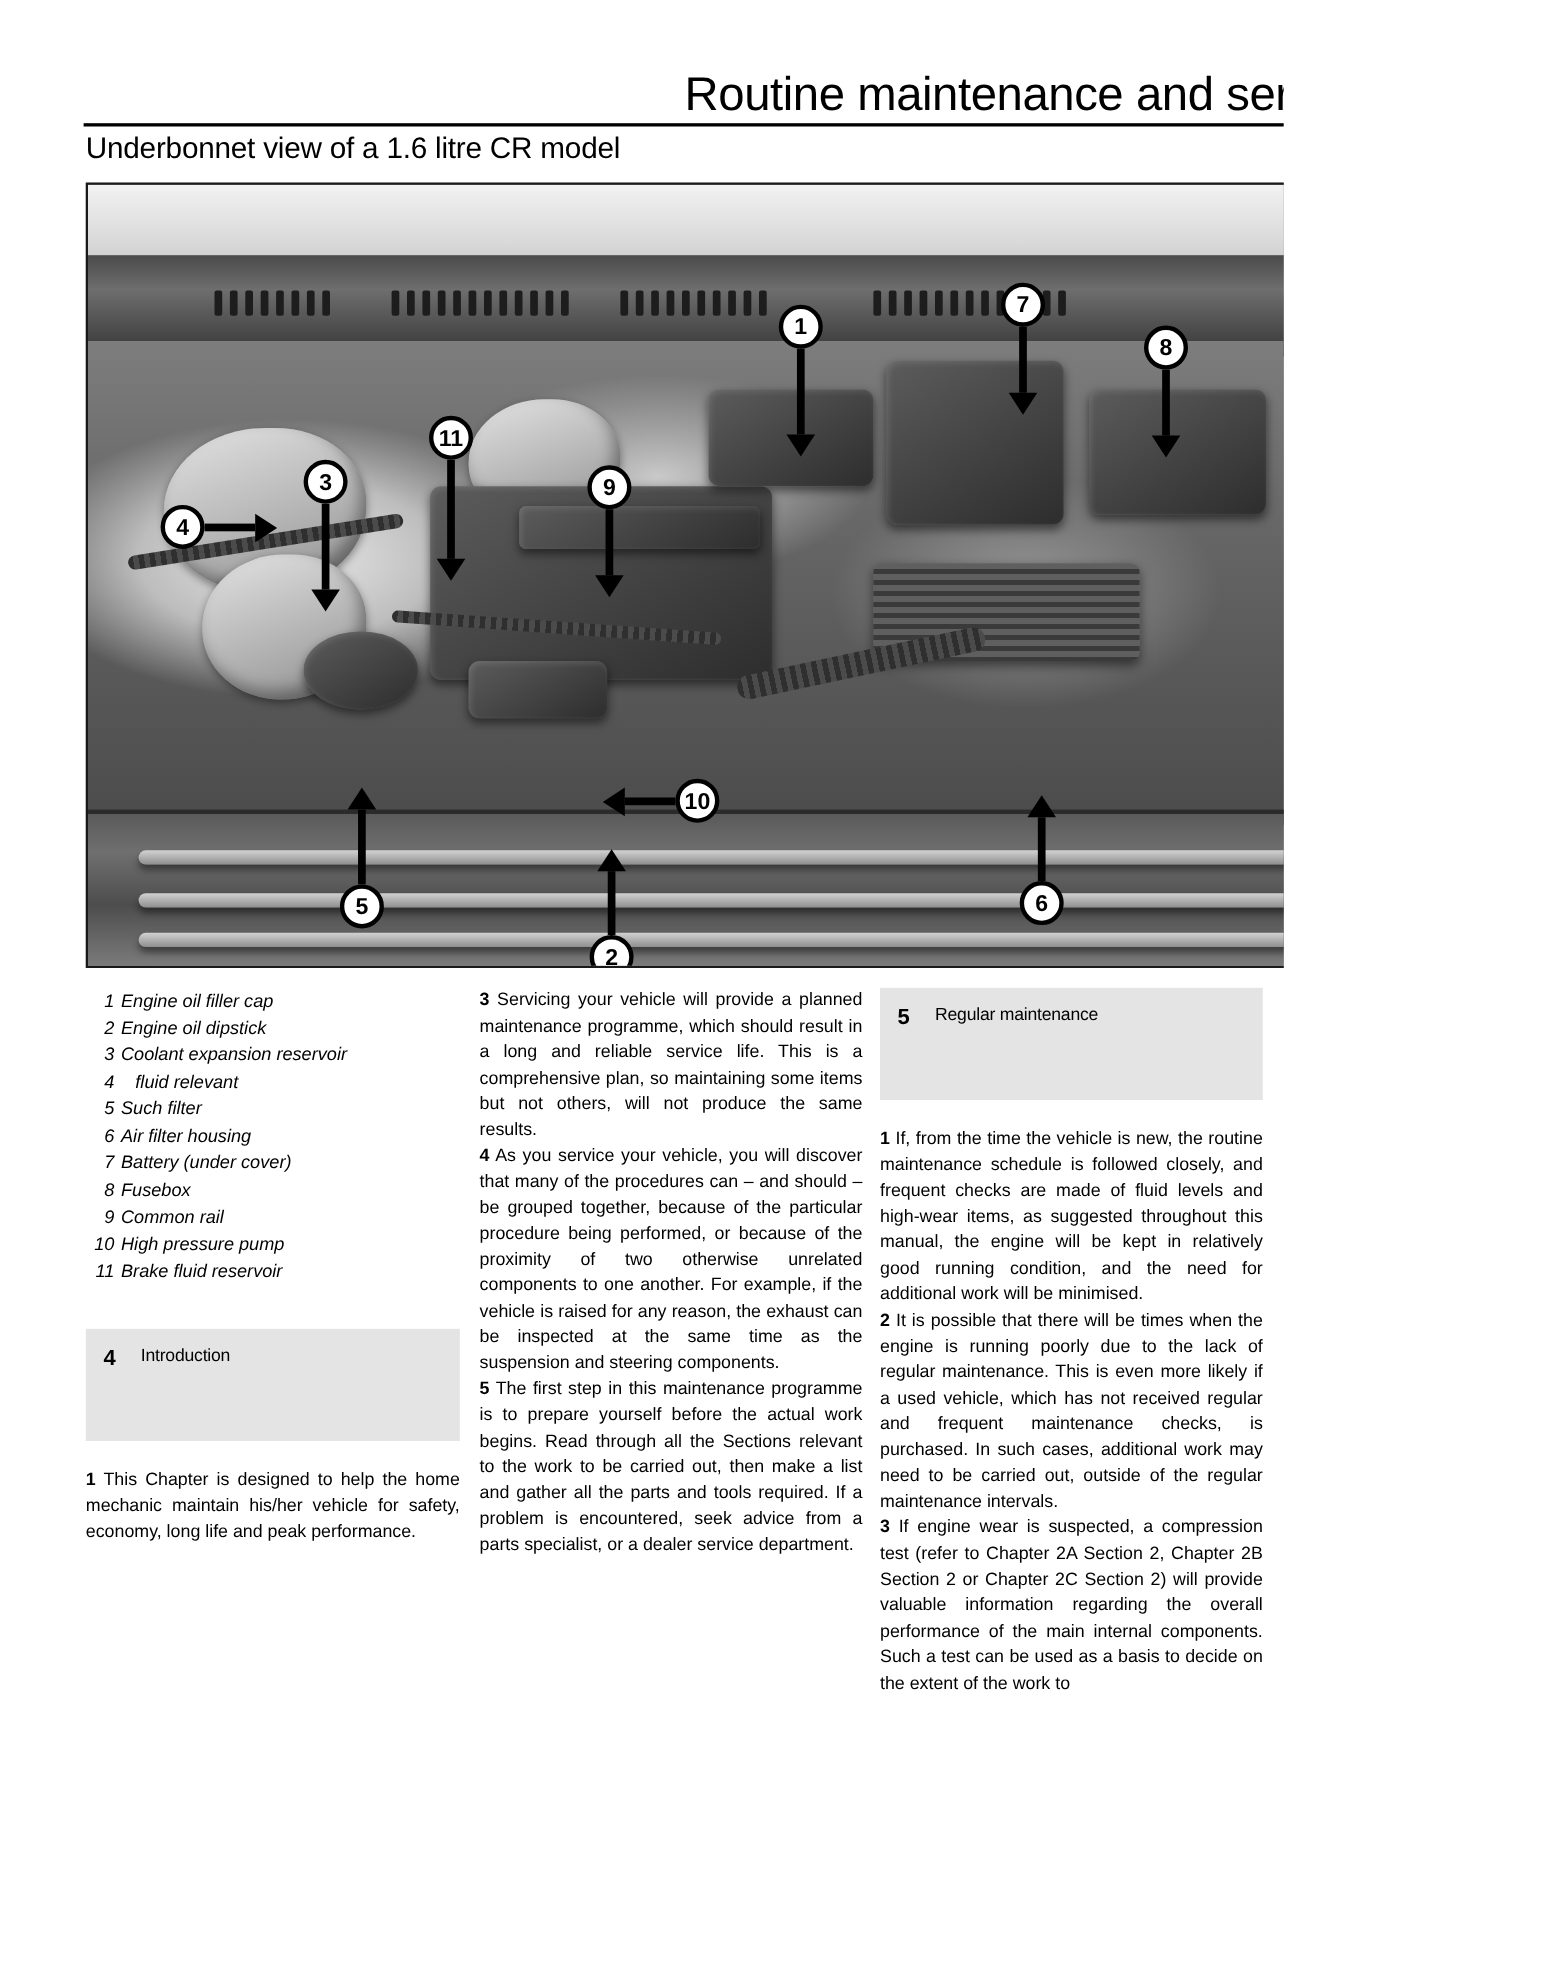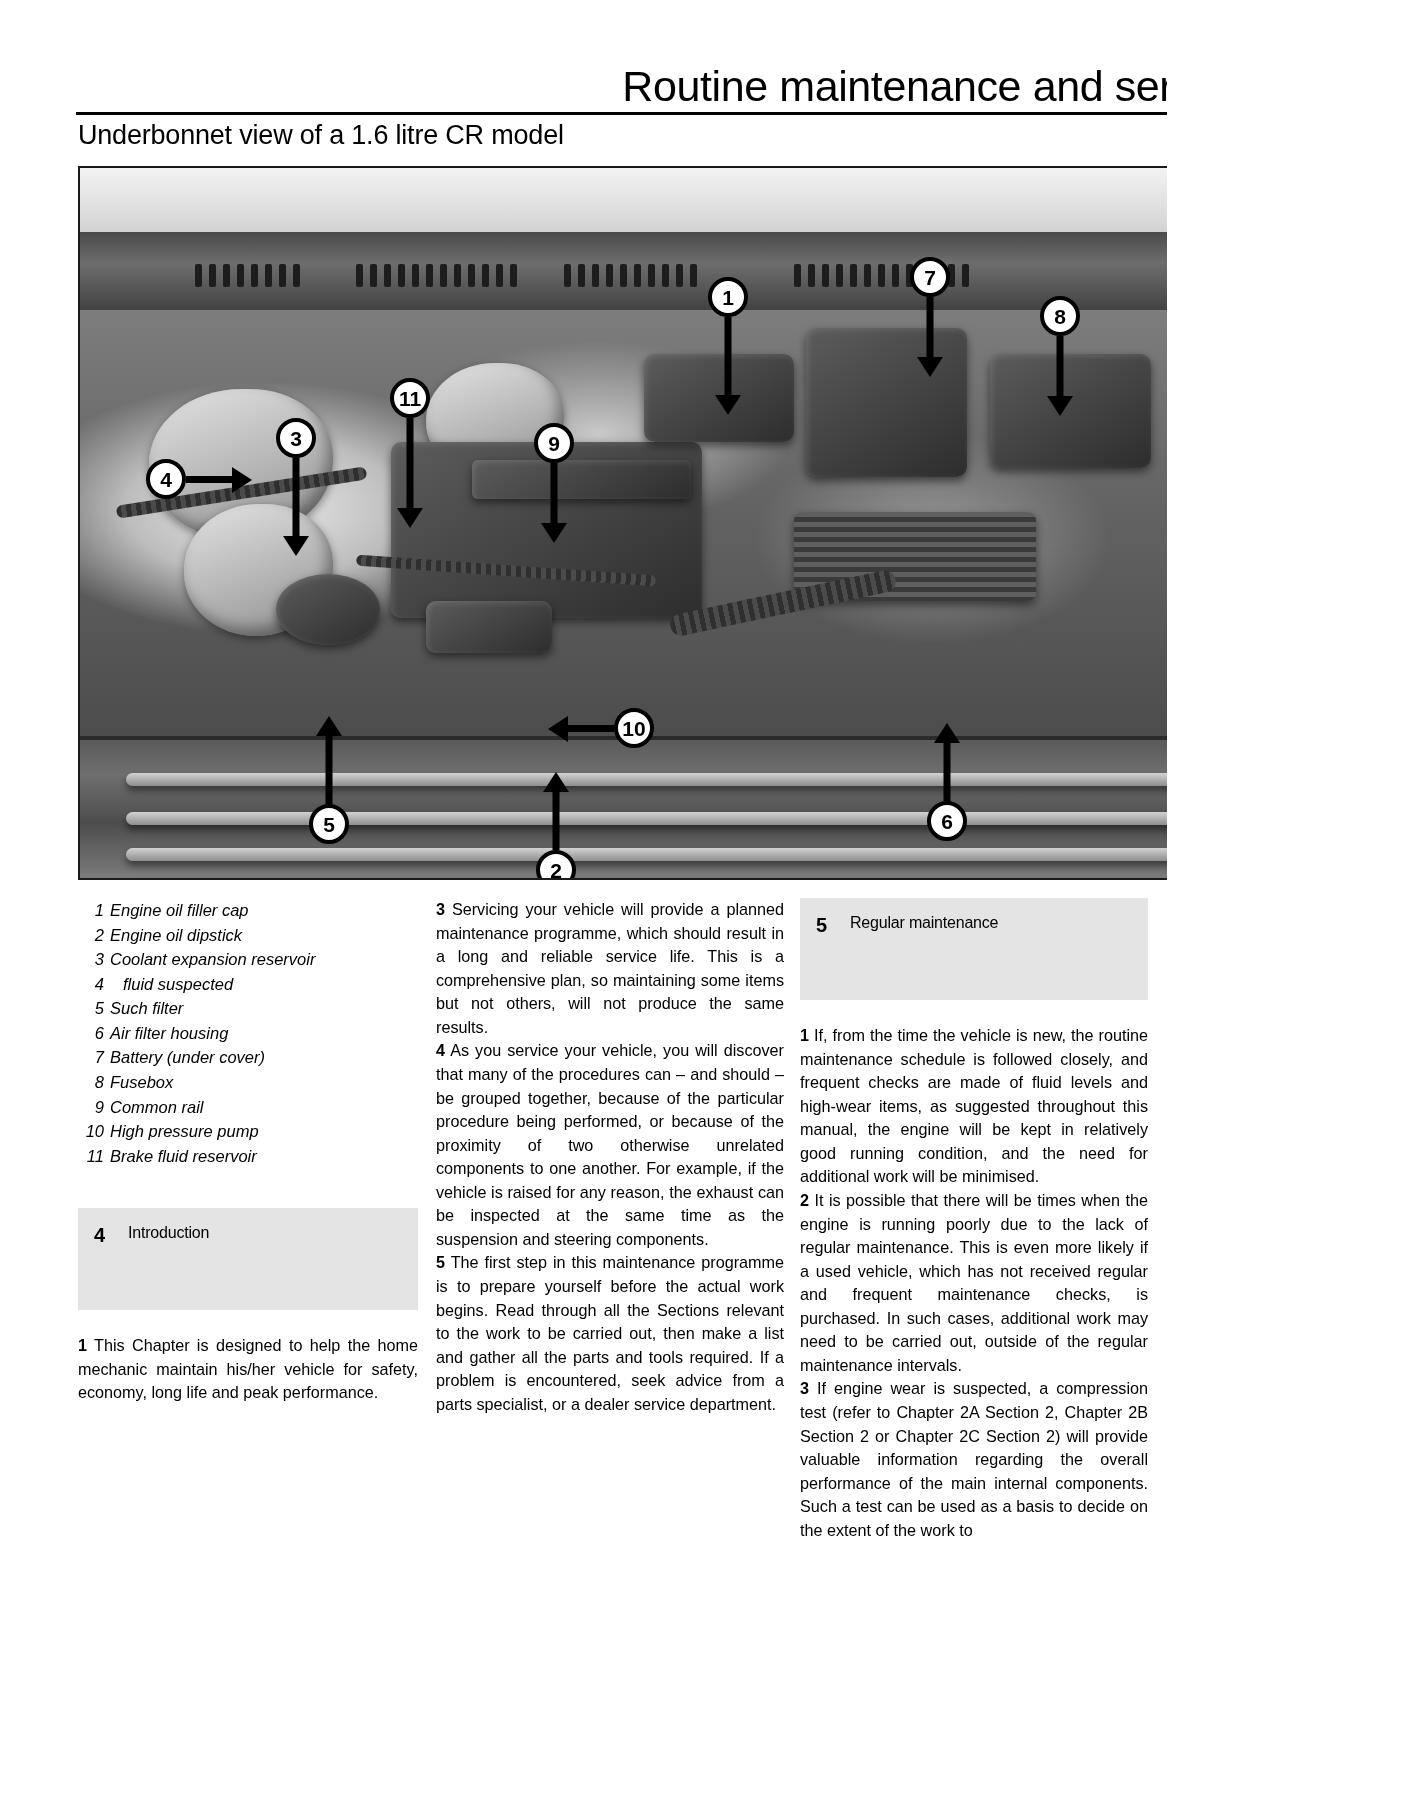--- a/index.html
+++ b/index.html
@@ -407,21 +407,21 @@
         <span class="kn">2</span>
         <span class="kt">Engine oil dipstick</span>
       </li>
       <li>
         <span class="kn">3</span>
         <span class="kt">Coolant expansion reservoir</span>
       </li>
       <li>
         <span class="kn">4</span>
         <span class="kt">
-          <span class="cont">fluid suspected</span>
+          <span class="cont">fluid relevant</span>
         </span>
       </li>
       <li>
         <span class="kn">5</span>
         <span class="kt">Such filter</span>
       </li>
       <li>
         <span class="kn">6</span>
         <span class="kt">Air filter housing</span>
       </li>

